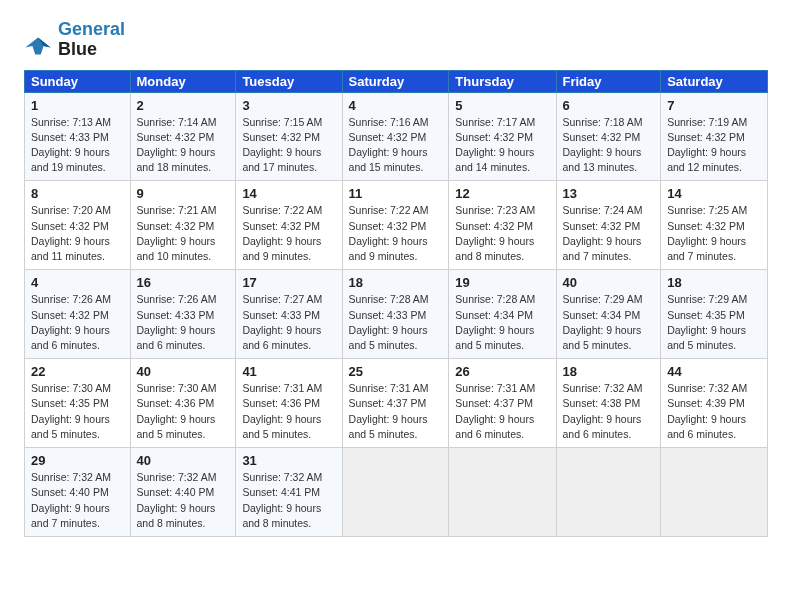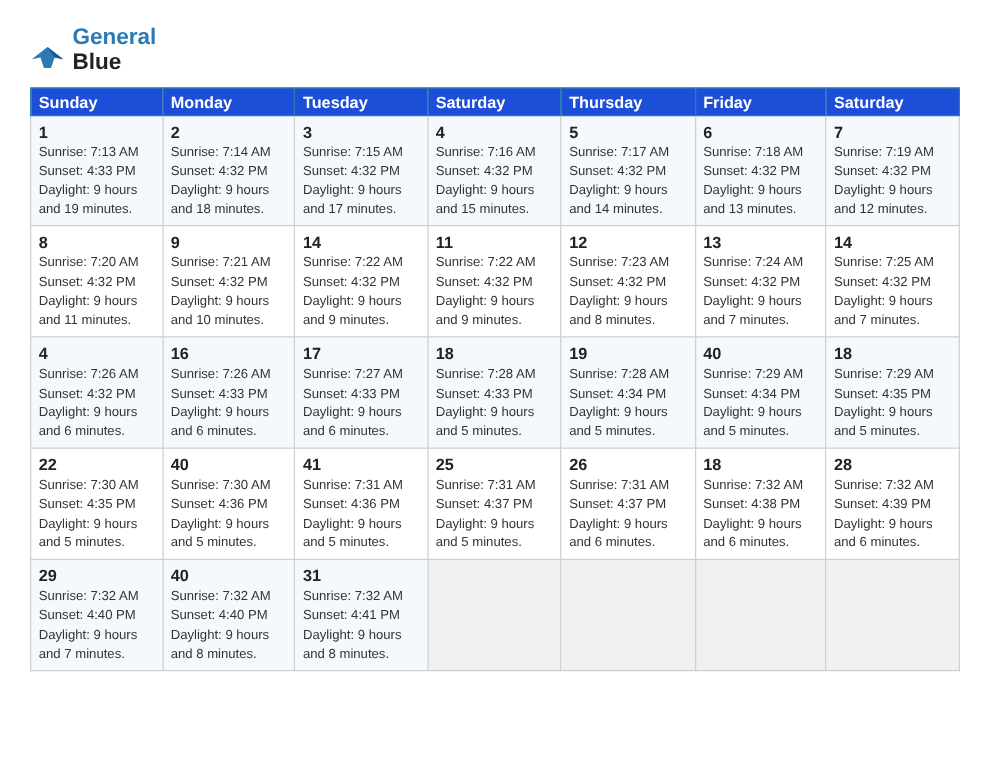--- a/index.html
+++ b/index.html
@@ -233,21 +233,21 @@
         </td>
         <td>
           <div class="day-number">26</div>
           <div class="day-info">Sunrise: 7:31 AM<br>Sunset: 4:37 PM<br>Daylight: 9 hours and 6 minutes.</div>
         </td>
         <td>
           <div class="day-number">18</div>
           <div class="day-info">Sunrise: 7:32 AM<br>Sunset: 4:38 PM<br>Daylight: 9 hours and 6 minutes.</div>
         </td>
         <td>
-          <div class="day-number">28</div>
+          <div class="day-number">44</div>
           <div class="day-info">Sunrise: 7:32 AM<br>Sunset: 4:39 PM<br>Daylight: 9 hours and 6 minutes.</div>
         </td>
       </tr>
       <tr>
         <td>
           <div class="day-number">29</div>
           <div class="day-info">Sunrise: 7:32 AM<br>Sunset: 4:40 PM<br>Daylight: 9 hours and 7 minutes.</div>
         </td>
         <td>
           <div class="day-number">40</div>

